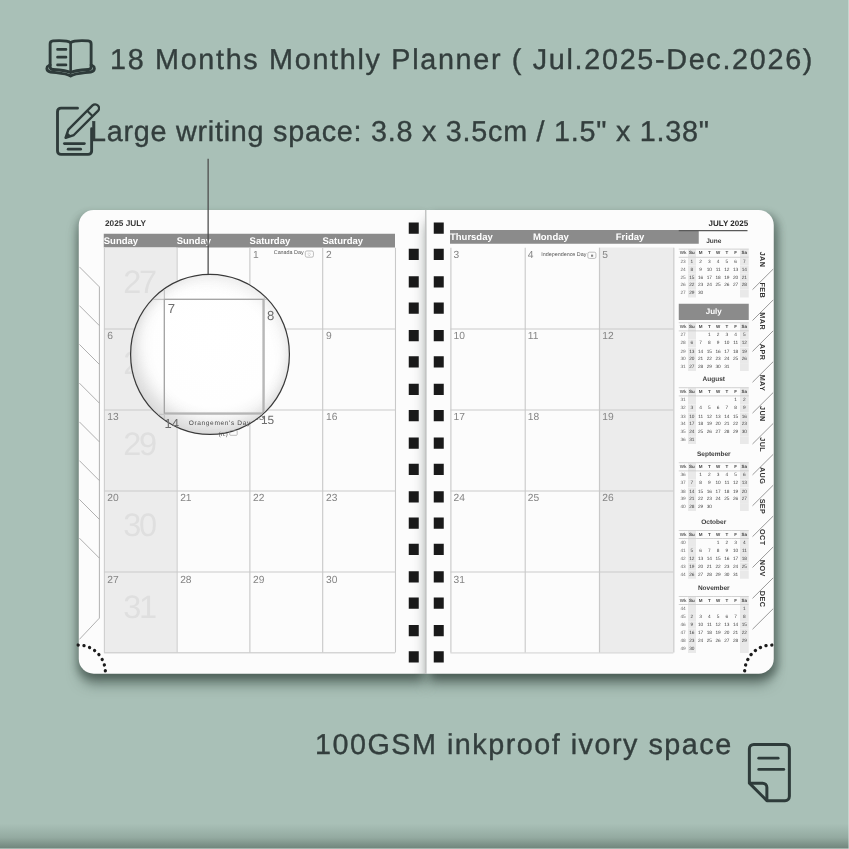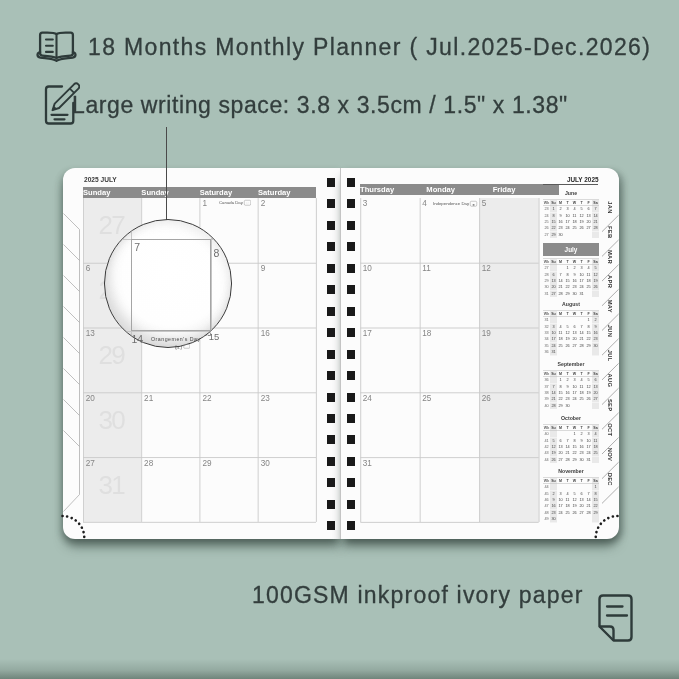--- a/index.html
+++ b/index.html
@@ -773,20 +773,20 @@
       <div style="position:absolute;left:109.0px;top:28.0px;font-size:10.5px;color:#6e6e6e;line-height:1;">8</div>
     </div>
 
 <div class="abs" style="left:131.6px;top:334.5px;font-size:10.4px;color:#6e6e6e;line-height:1;">14</div>
 
 <div class="abs" style="left:208.8px;top:331.5px;font-size:9.5px;color:#6e6e6e;line-height:1;">15</div>
 
 <div class="abs" style="left:150.5px;top:336.3px;width:100px;transform:scale(0.5);transform-origin:0 0;font-size:10.5px;letter-spacing:1px;color:#4a4a4a;line-height:1;white-space:nowrap;">Orangemen's Day</div>
 <div class="abs" style="left:175px;top:344.3px;width:60px;transform:scale(0.5);transform-origin:0 0;font-size:9.5px;color:#4a4a4a;line-height:1;white-space:nowrap;">(n.) <span style="display:inline-block;width:13px;height:9px;border:1px solid #999;border-radius:2px;"></span></div>
 
-<div class="abs hd" style="left:252px;top:583.5px;letter-spacing:1.2px;">100GSM inkproof ivory paper</div>
+<div class="abs hd" style="left:252px;top:583.5px;letter-spacing:1.2px;">100GSM inkproof ivory space</div>
 
 <svg class="abs" style="left:596px;top:593px" width="42" height="53" viewBox="0 0 42 53">
 <path d="M7 2.5 L32 2.5 C34 2.5 35.5 4 35.5 6 L35.5 44 C35.5 46 34 47.5 32 47.5 L17.5 47.5 L3.5 33.5 L3.5 6 C3.5 4 5 2.5 7 2.5 Z" stroke="#2e3b3a" stroke-width="2.4" fill="none" stroke-linejoin="round"></path>
 <path d="M3.5 33.5 L14 33.5 C16 33.5 17.5 35 17.5 37 L17.5 47.5" stroke="#2e3b3a" stroke-width="2.4" fill="none" stroke-linejoin="round"></path>
 <path d="M11 13.5 L26.5 13.5" stroke="#2e3b3a" stroke-width="2.3" stroke-linecap="round"></path>
 <path d="M11 22.5 L31 22.5" stroke="#2e3b3a" stroke-width="2.3" stroke-linecap="round"></path>
 </svg>
 </div>
 </body></html>

